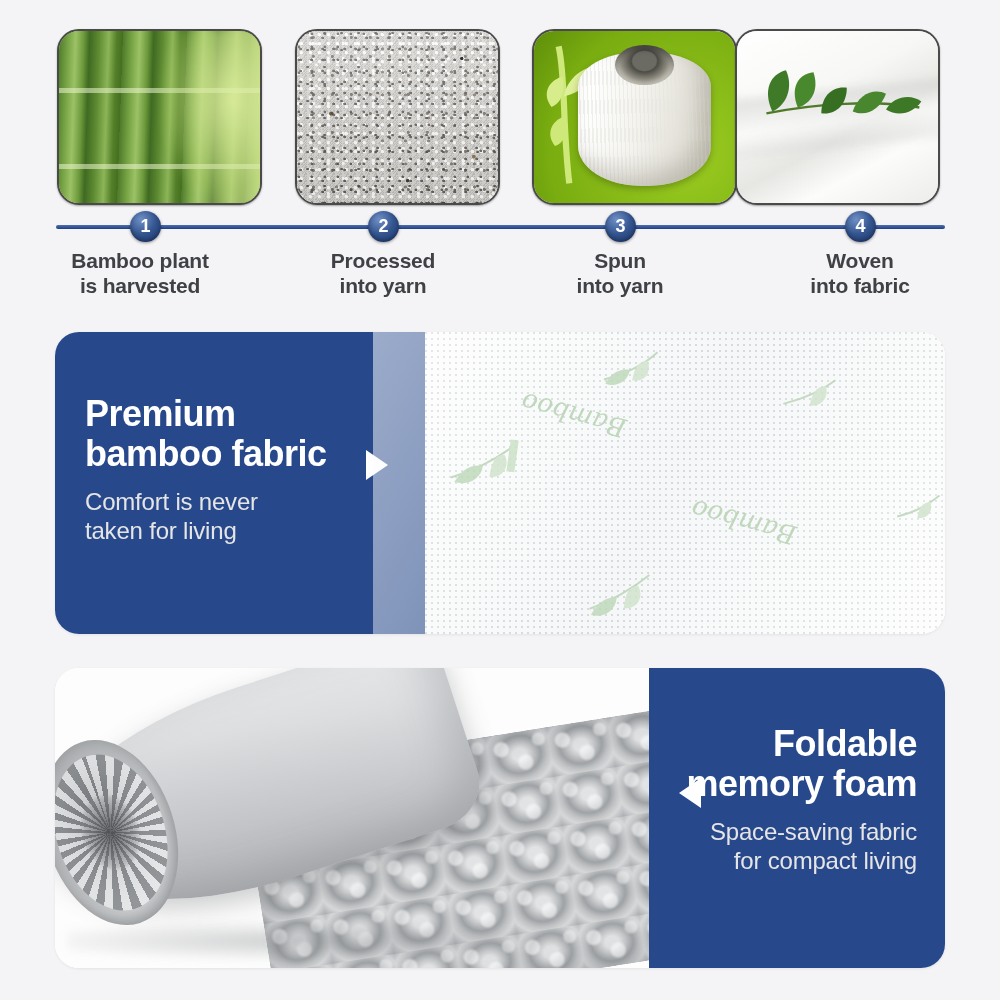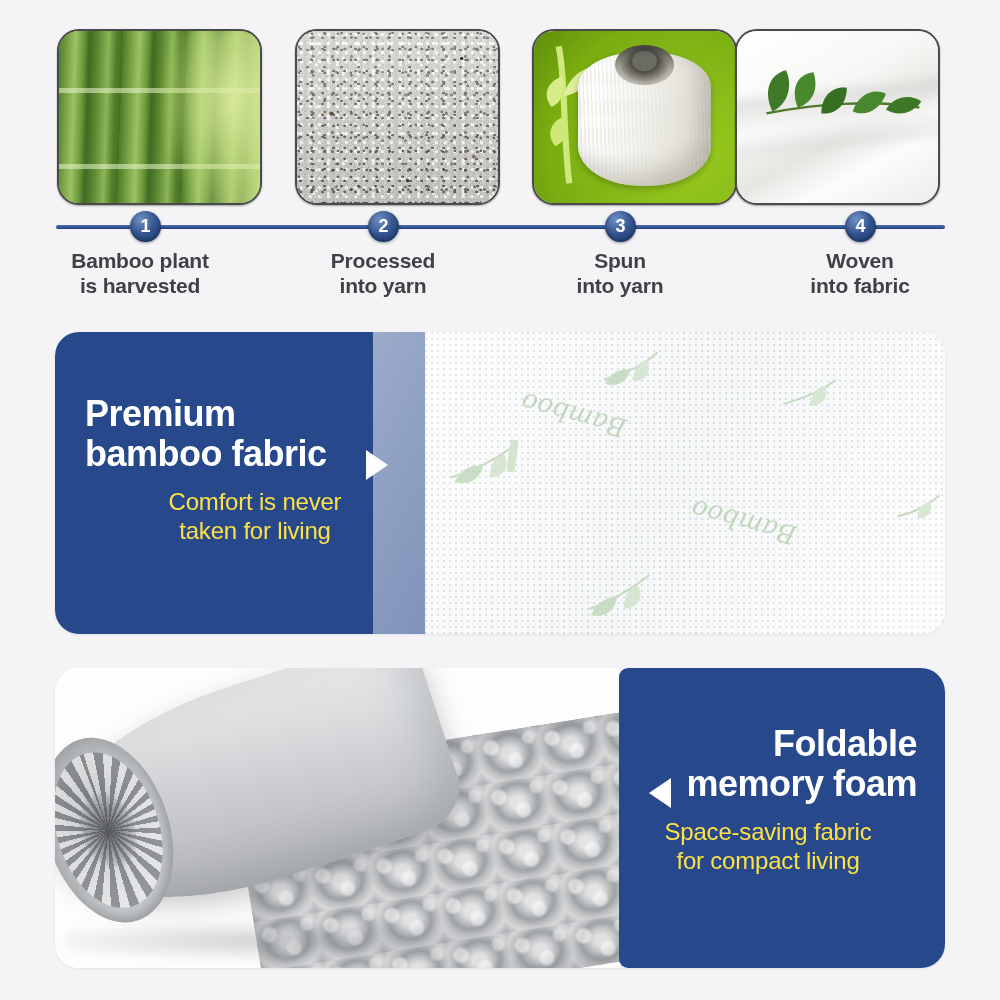--- a/index.html
+++ b/index.html
@@ -130,21 +130,21 @@
     box-shadow: 0 1px 3px rgba(0,0,0,.07);
   }
   .blue-side { background: #27498c; }
   #fabric-text { width: 370px; flex: none; padding: 62px 0 4px 30px; position: relative; }
   #fabric-media { flex: 1; position: relative; background: #fbfbfc; }
 
   .panel-h1 {
     color:#fff; font-weight:bold; font-size:36px; line-height:40px; letter-spacing:-.5px;
   }
   .panel-sub {
-    color:#fde047; font-size:24px; line-height:29px; margin-top:13px; letter-spacing:-.2px;text-align:center;
+    color:#e5e5e5; font-size:24px; line-height:29px; margin-top:13px; letter-spacing:-.2px;
   }
   .tri {
     width: 0; height: 0; border-style: solid; position: absolute;
   }
   #tri-right {
     border-width: 15px 0 15px 22px;
     border-color: transparent transparent transparent #ffffff;
     left: 311px; top: 118px;
   }
 
@@ -170,23 +170,22 @@
   .sprig { position: absolute; opacity:.8; }
 
   
   #panel-foam {
     position: absolute; left: 55px; top: 668px; width: 890px; height: 300px;
     border-radius: 24px; overflow: hidden; display: flex;
     box-shadow: 0 1px 3px rgba(0,0,0,.07);
   }
   #foam-media { flex: 1; position: relative; background: #fdfdfd; }
   #foam-text {
-    width: 326px; flex: none; padding: 56px 28px 0 0; position: relative;
+    width: 296px; flex: none; padding: 56px 28px 0 0; position: relative;
     text-align: right;
-    border-radius: 9px;
   }
   #tri-left {
     border-width: 15px 22px 15px 0;
     border-color: transparent #ffffff transparent transparent;
     left: 30px; top: 110px;
   }
 
   
   .foam-bg { position:absolute; inset:0; background:#fdfdfd; }
   .eggcrate {

